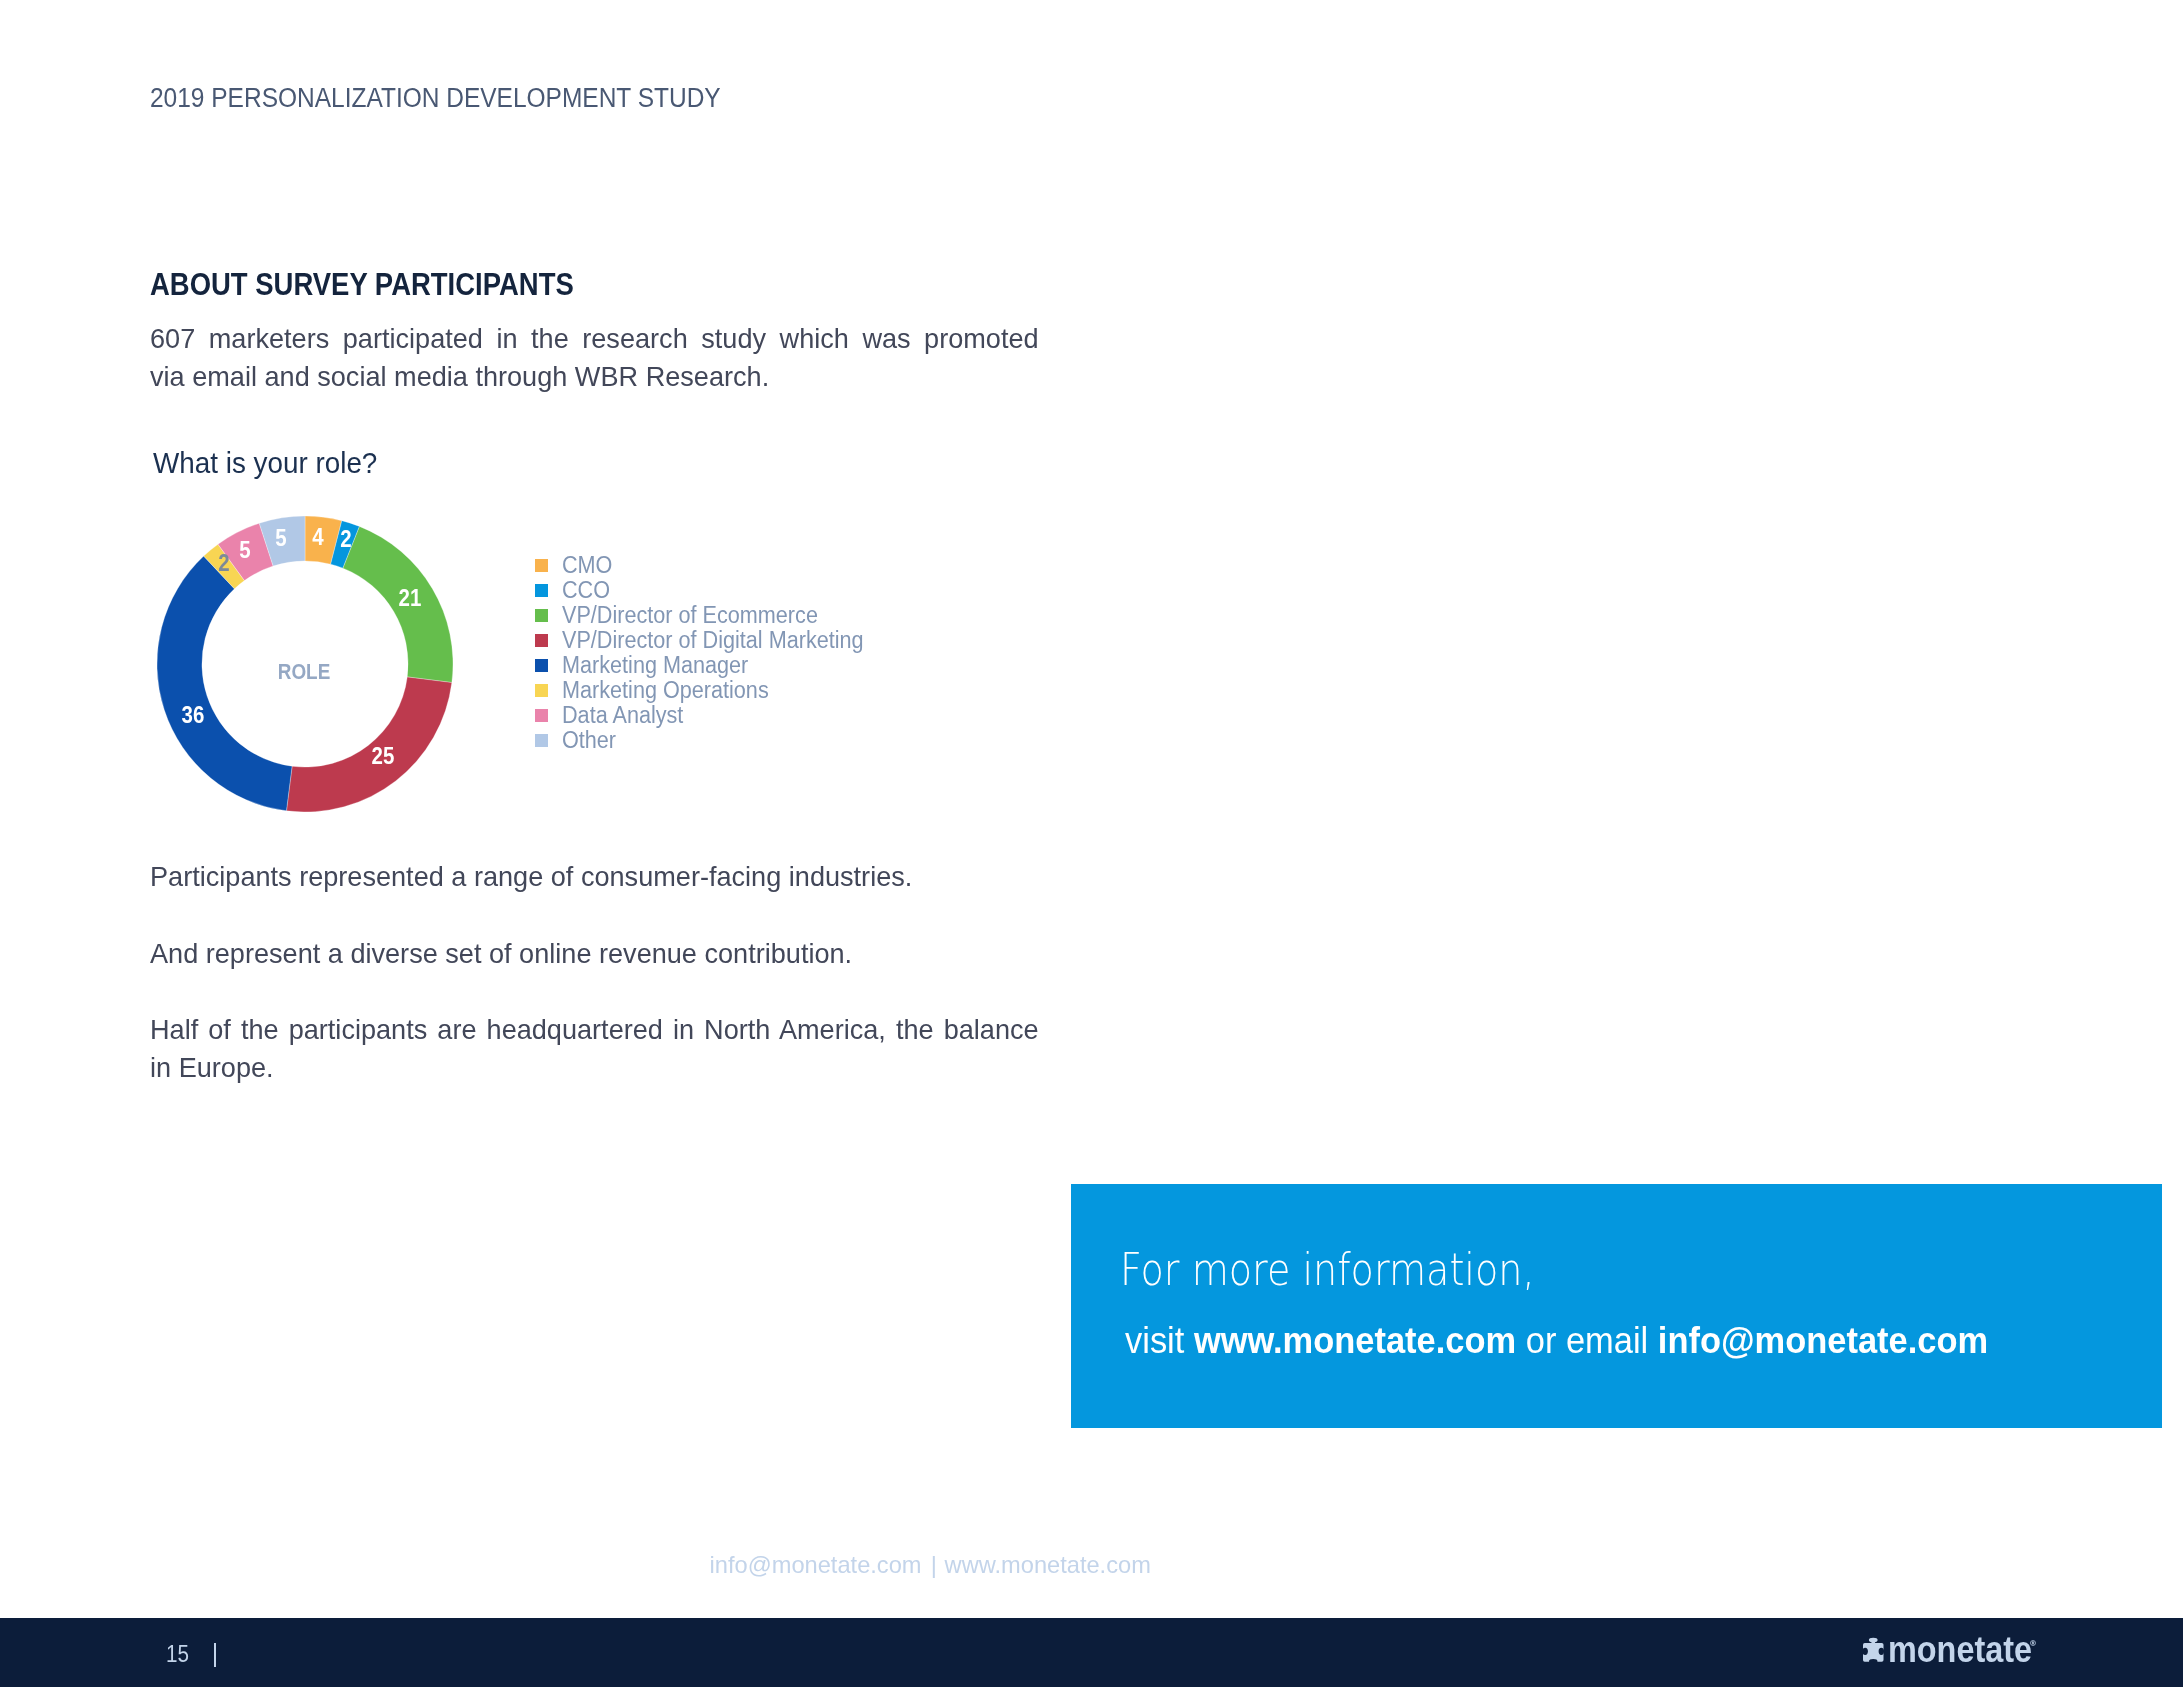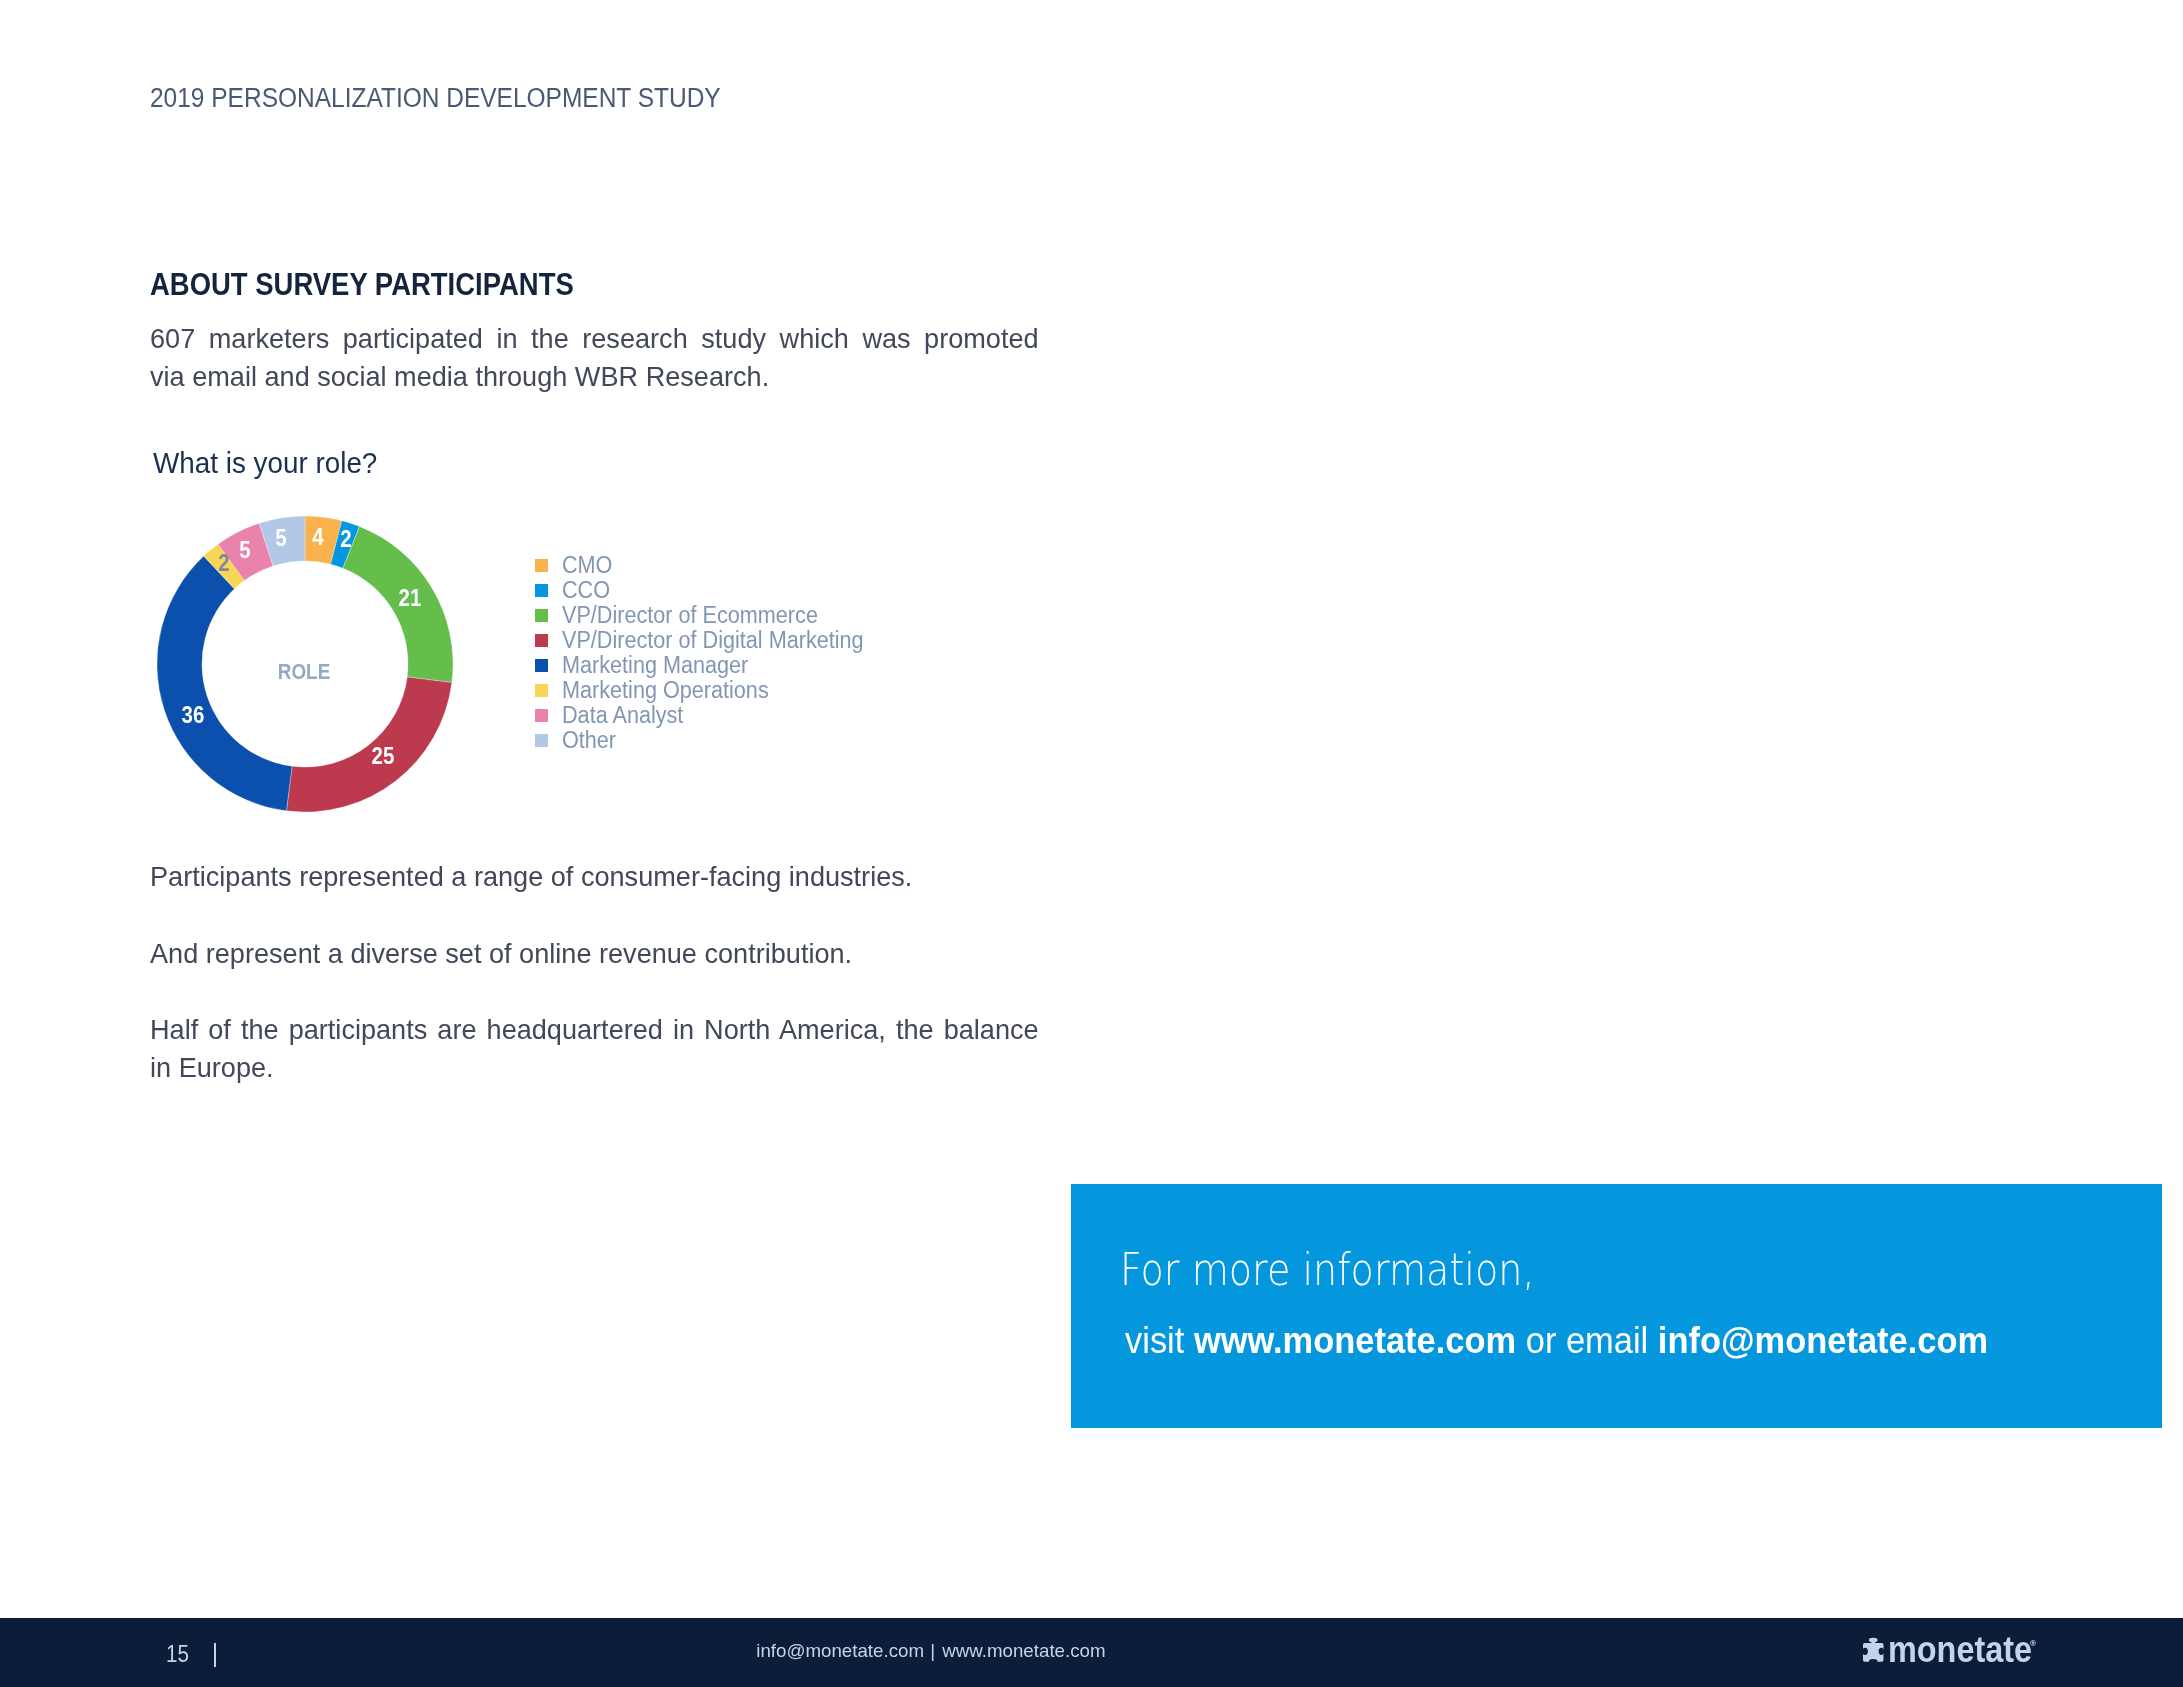--- a/index.html
+++ b/index.html
@@ -59,22 +59,22 @@
   .cta-l2{position:absolute;left:54px;top:139px;font-size:36px;color:#ffffff;line-height:1;
           white-space:nowrap;transform:scaleX(0.957);transform-origin:0 0;}
   .cta-l2 b{font-weight:bold;}
 
   
   .footer{position:absolute;left:0;top:1618px;width:2183px;height:69px;background:#0c1d3a;}
   .f-page{position:absolute;left:166px;top:1642px;font-size:24px;color:#c3d4ea;line-height:1;
           transform:scaleX(0.86);transform-origin:0 0;}
   .f-div{position:absolute;left:214px;top:1643px;width:2px;height:24px;background:#c3d4ea;
          font-size:0;}
-  .f-center{position:absolute;left:0;top:1641px;width:1861px;text-align:center;
-            font-size:19px;color:#c3d4ea;line-height:1;}
+  .f-center{position:absolute;left:0;top:1553px;width:1861px;text-align:center;
+            font-size:24px;color:#c3d4ea;line-height:1;}
   .f-center span{display:inline-block;transform:scaleX(0.985);}
   .f-logo{position:absolute;left:1863px;top:1635px;}
   .f-mark{position:absolute;left:0;top:2px;width:20.5px;height:25px;display:block;}
   .f-word{position:absolute;left:24.5px;top:-2.6px;font-size:36px;font-weight:bold;color:#c3d4ea;
           line-height:1;white-space:nowrap;transform:scaleX(0.90);transform-origin:0 0;}
   .f-reg{position:absolute;left:2030px;top:1640px;width:6px;height:6px;}
 </style>
 <style>.eyebrow{color:#495873}.heading{color:#14243d}.intro,.para{color:#424759}.legend-tx{color:#8296b4}.cta{background:#0497de}.footer{background:#0c1d3a}.f-page,.f-center,.f-word{color:#c3d4ea}.f-div{background:#c3d4ea}</style></head>
 <body>
 

